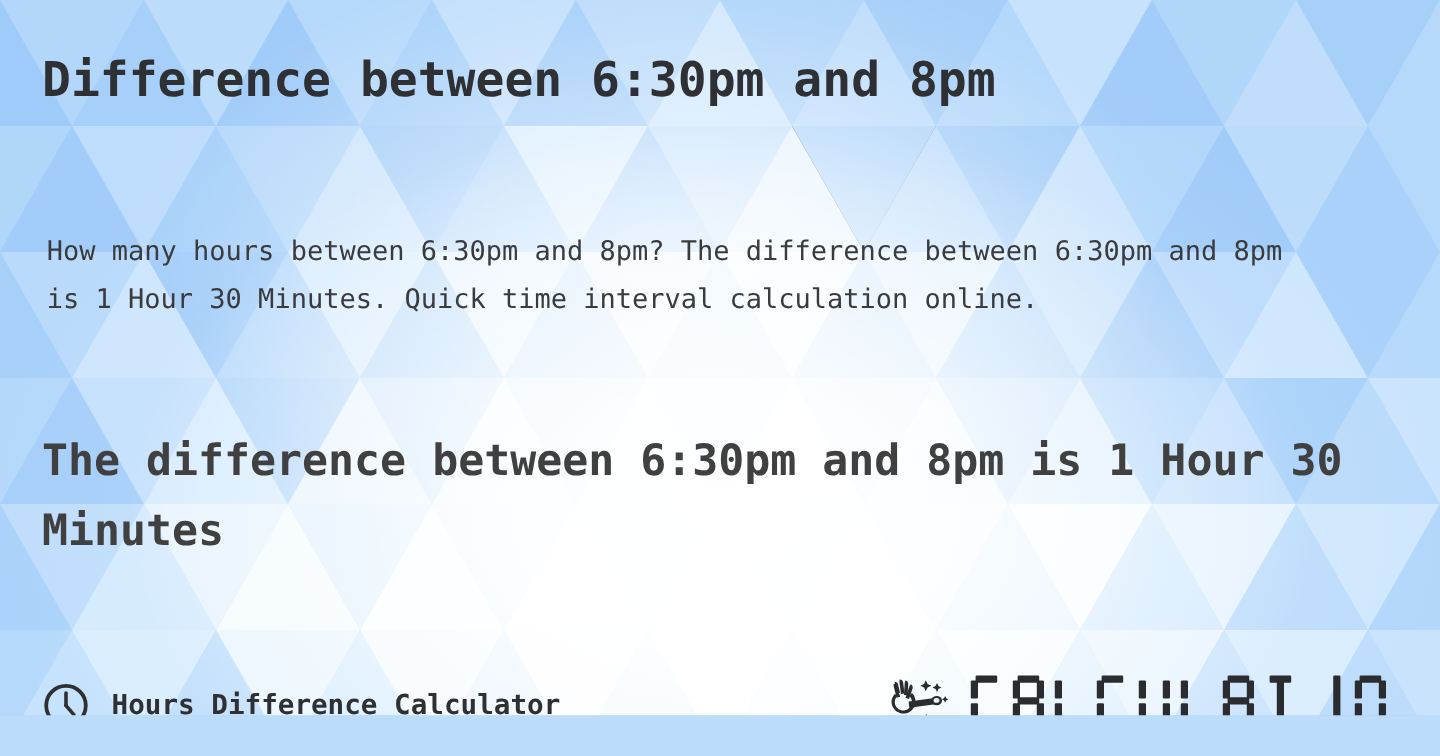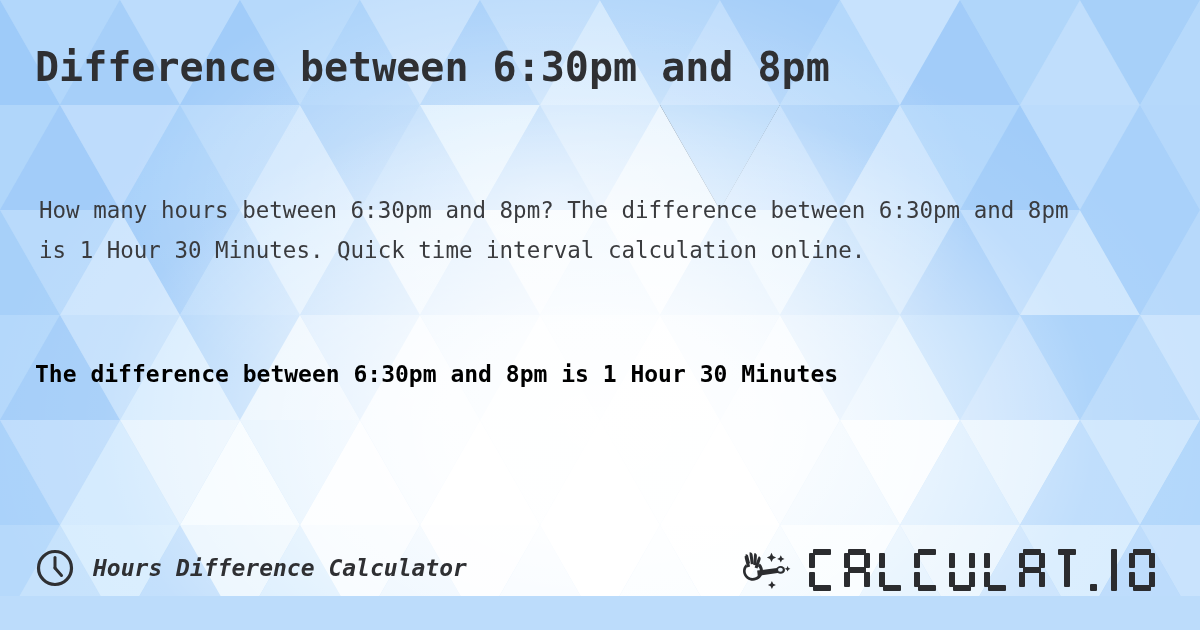--- a/index.html
+++ b/index.html
@@ -89,37 +89,36 @@
     color: #3a3b3e;
   }
 
   .result-heading {
     position: absolute;
     left: 35px;
     top: 356px;
     width: 1132px;
     margin: 0;
     font-family: "DejaVu Sans Mono", "Liberation Mono", monospace;
-    font-size: 23px;
+    font-size: 36px;
     font-weight: bold;
     line-height: 1.62;
-    color: #000000;
+    color: #404040;
   }
 
   
   .footer {
     position: absolute;
     left: 35px;
     right: 45px;
     bottom: 22px;
     height: 60px;
     display: flex;
-    align-items: flex-start;
+    align-items: flex-end;
     justify-content: space-between;
-    font-style: italic;
   }
 
   .footer-left {
     display: flex;
     align-items: center;
     gap: 18px;
   }
 
   .clock-icon {
     display: block;

